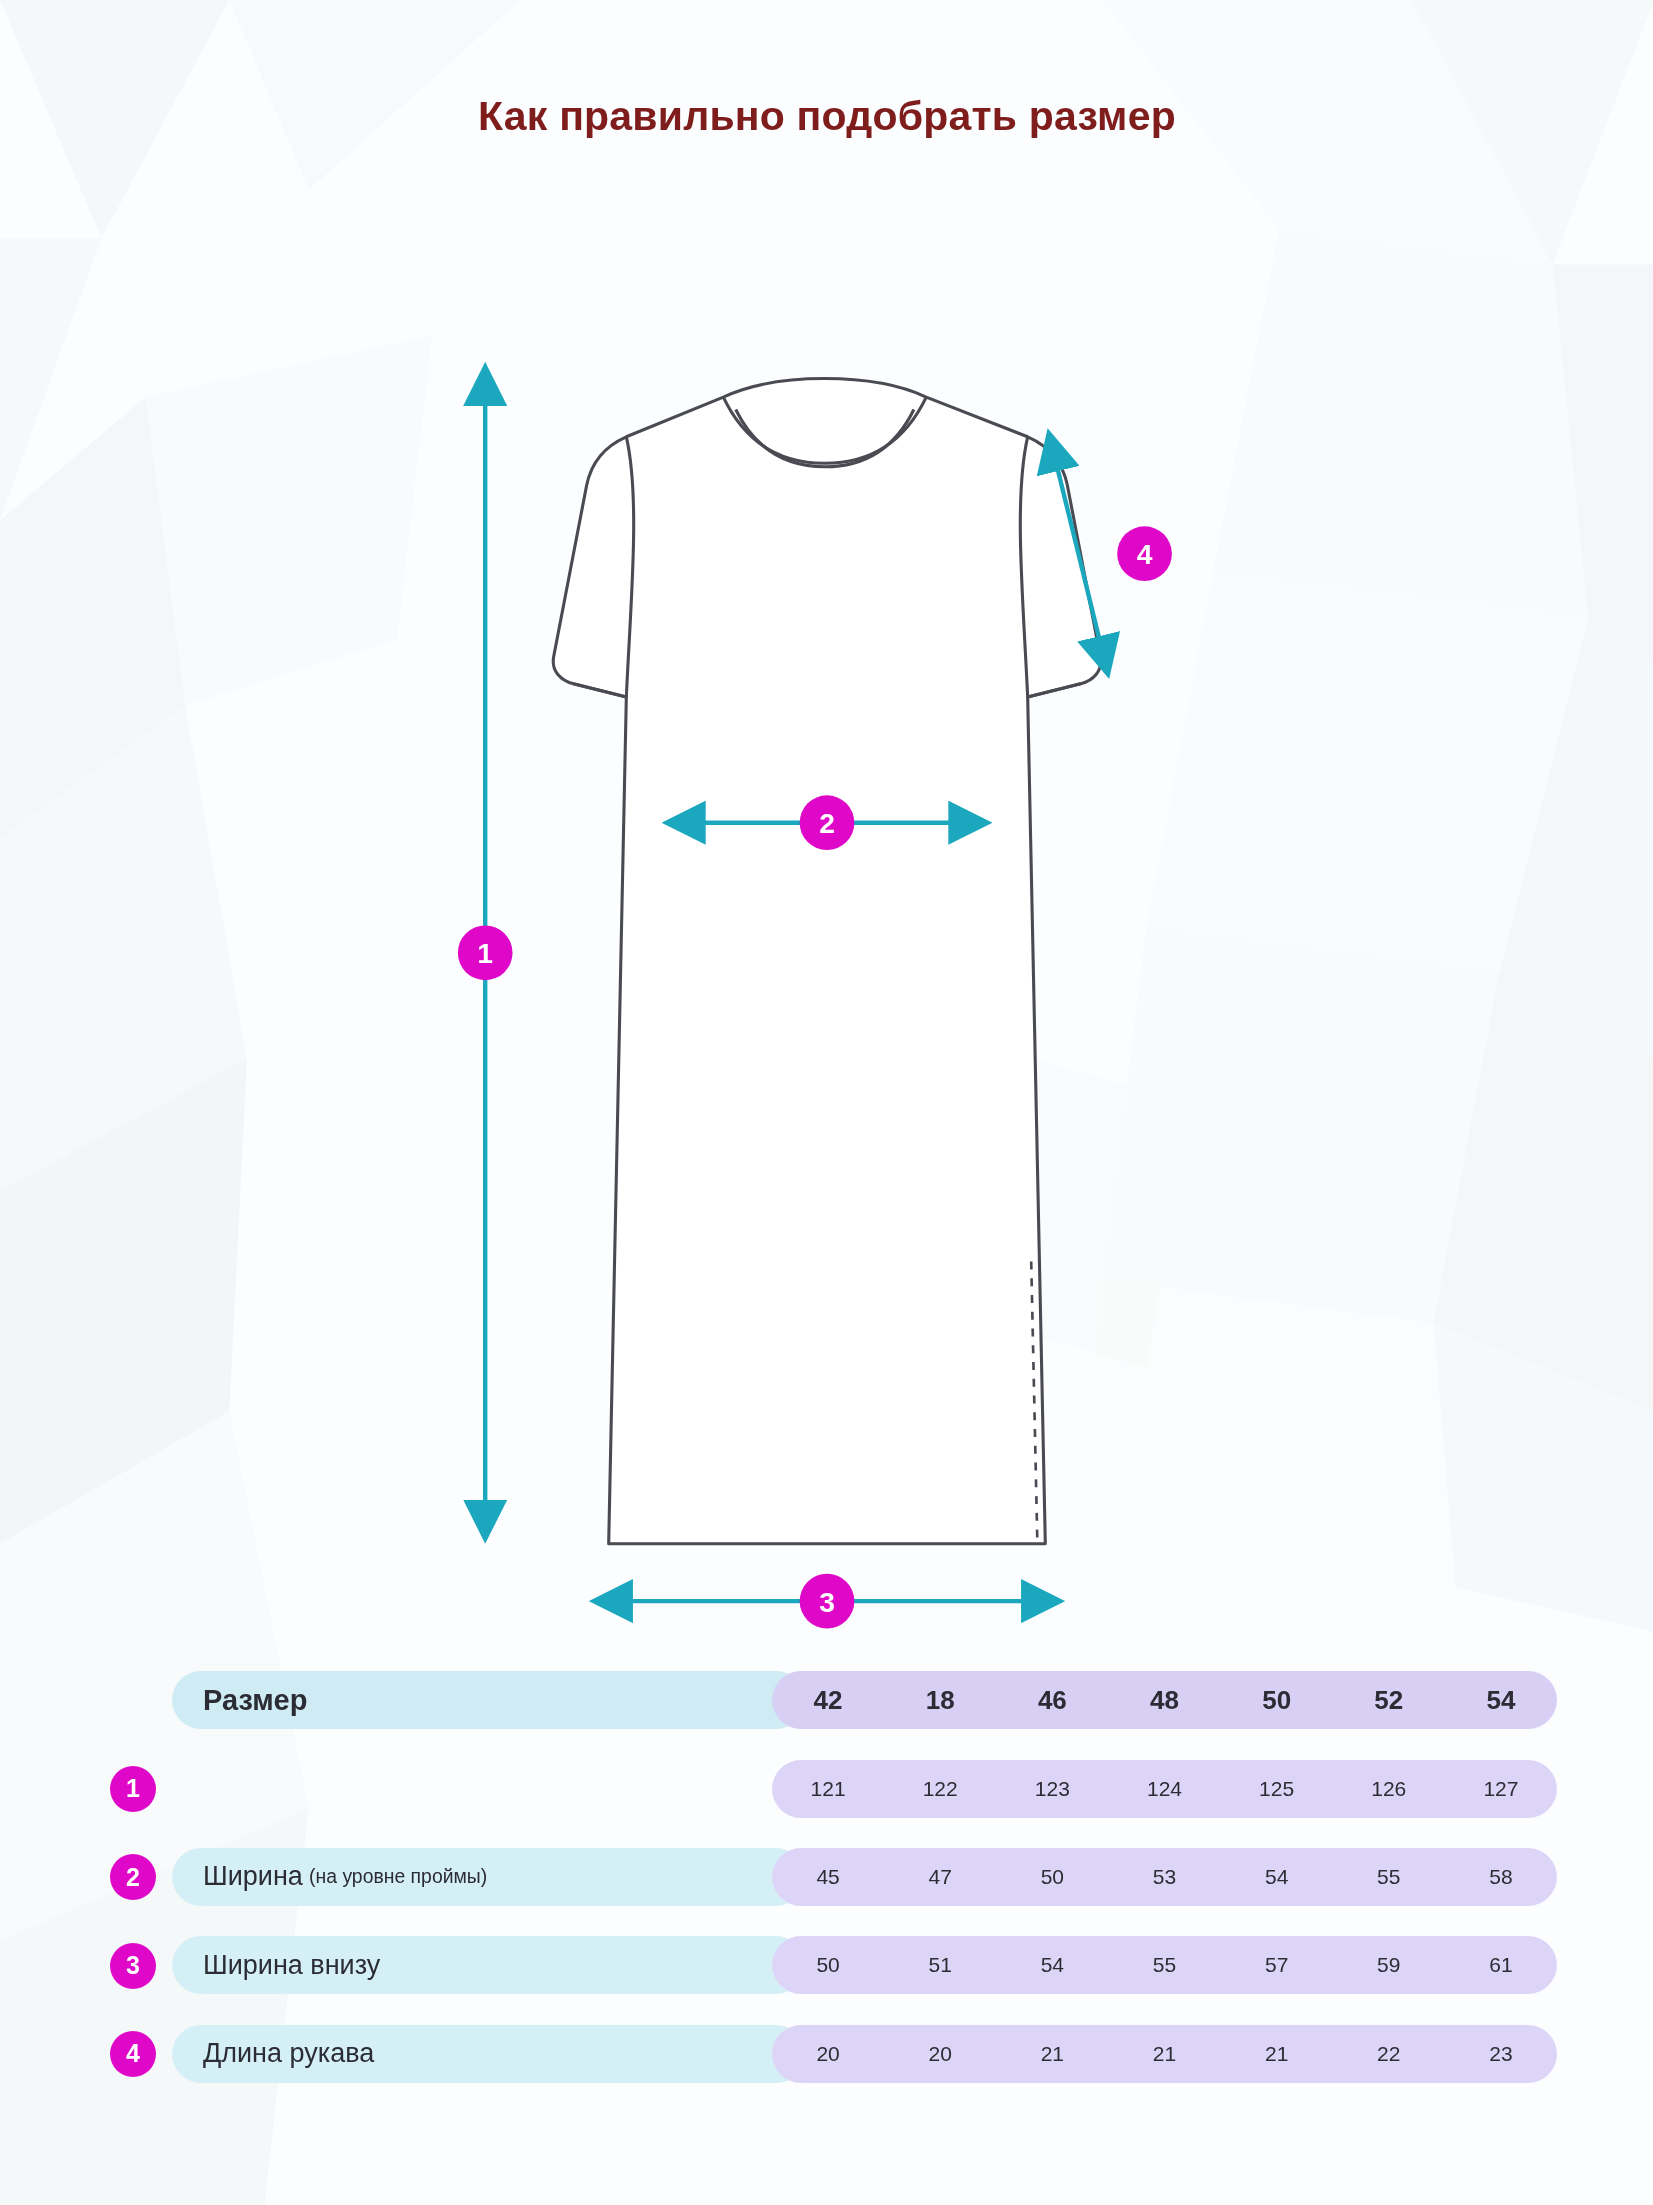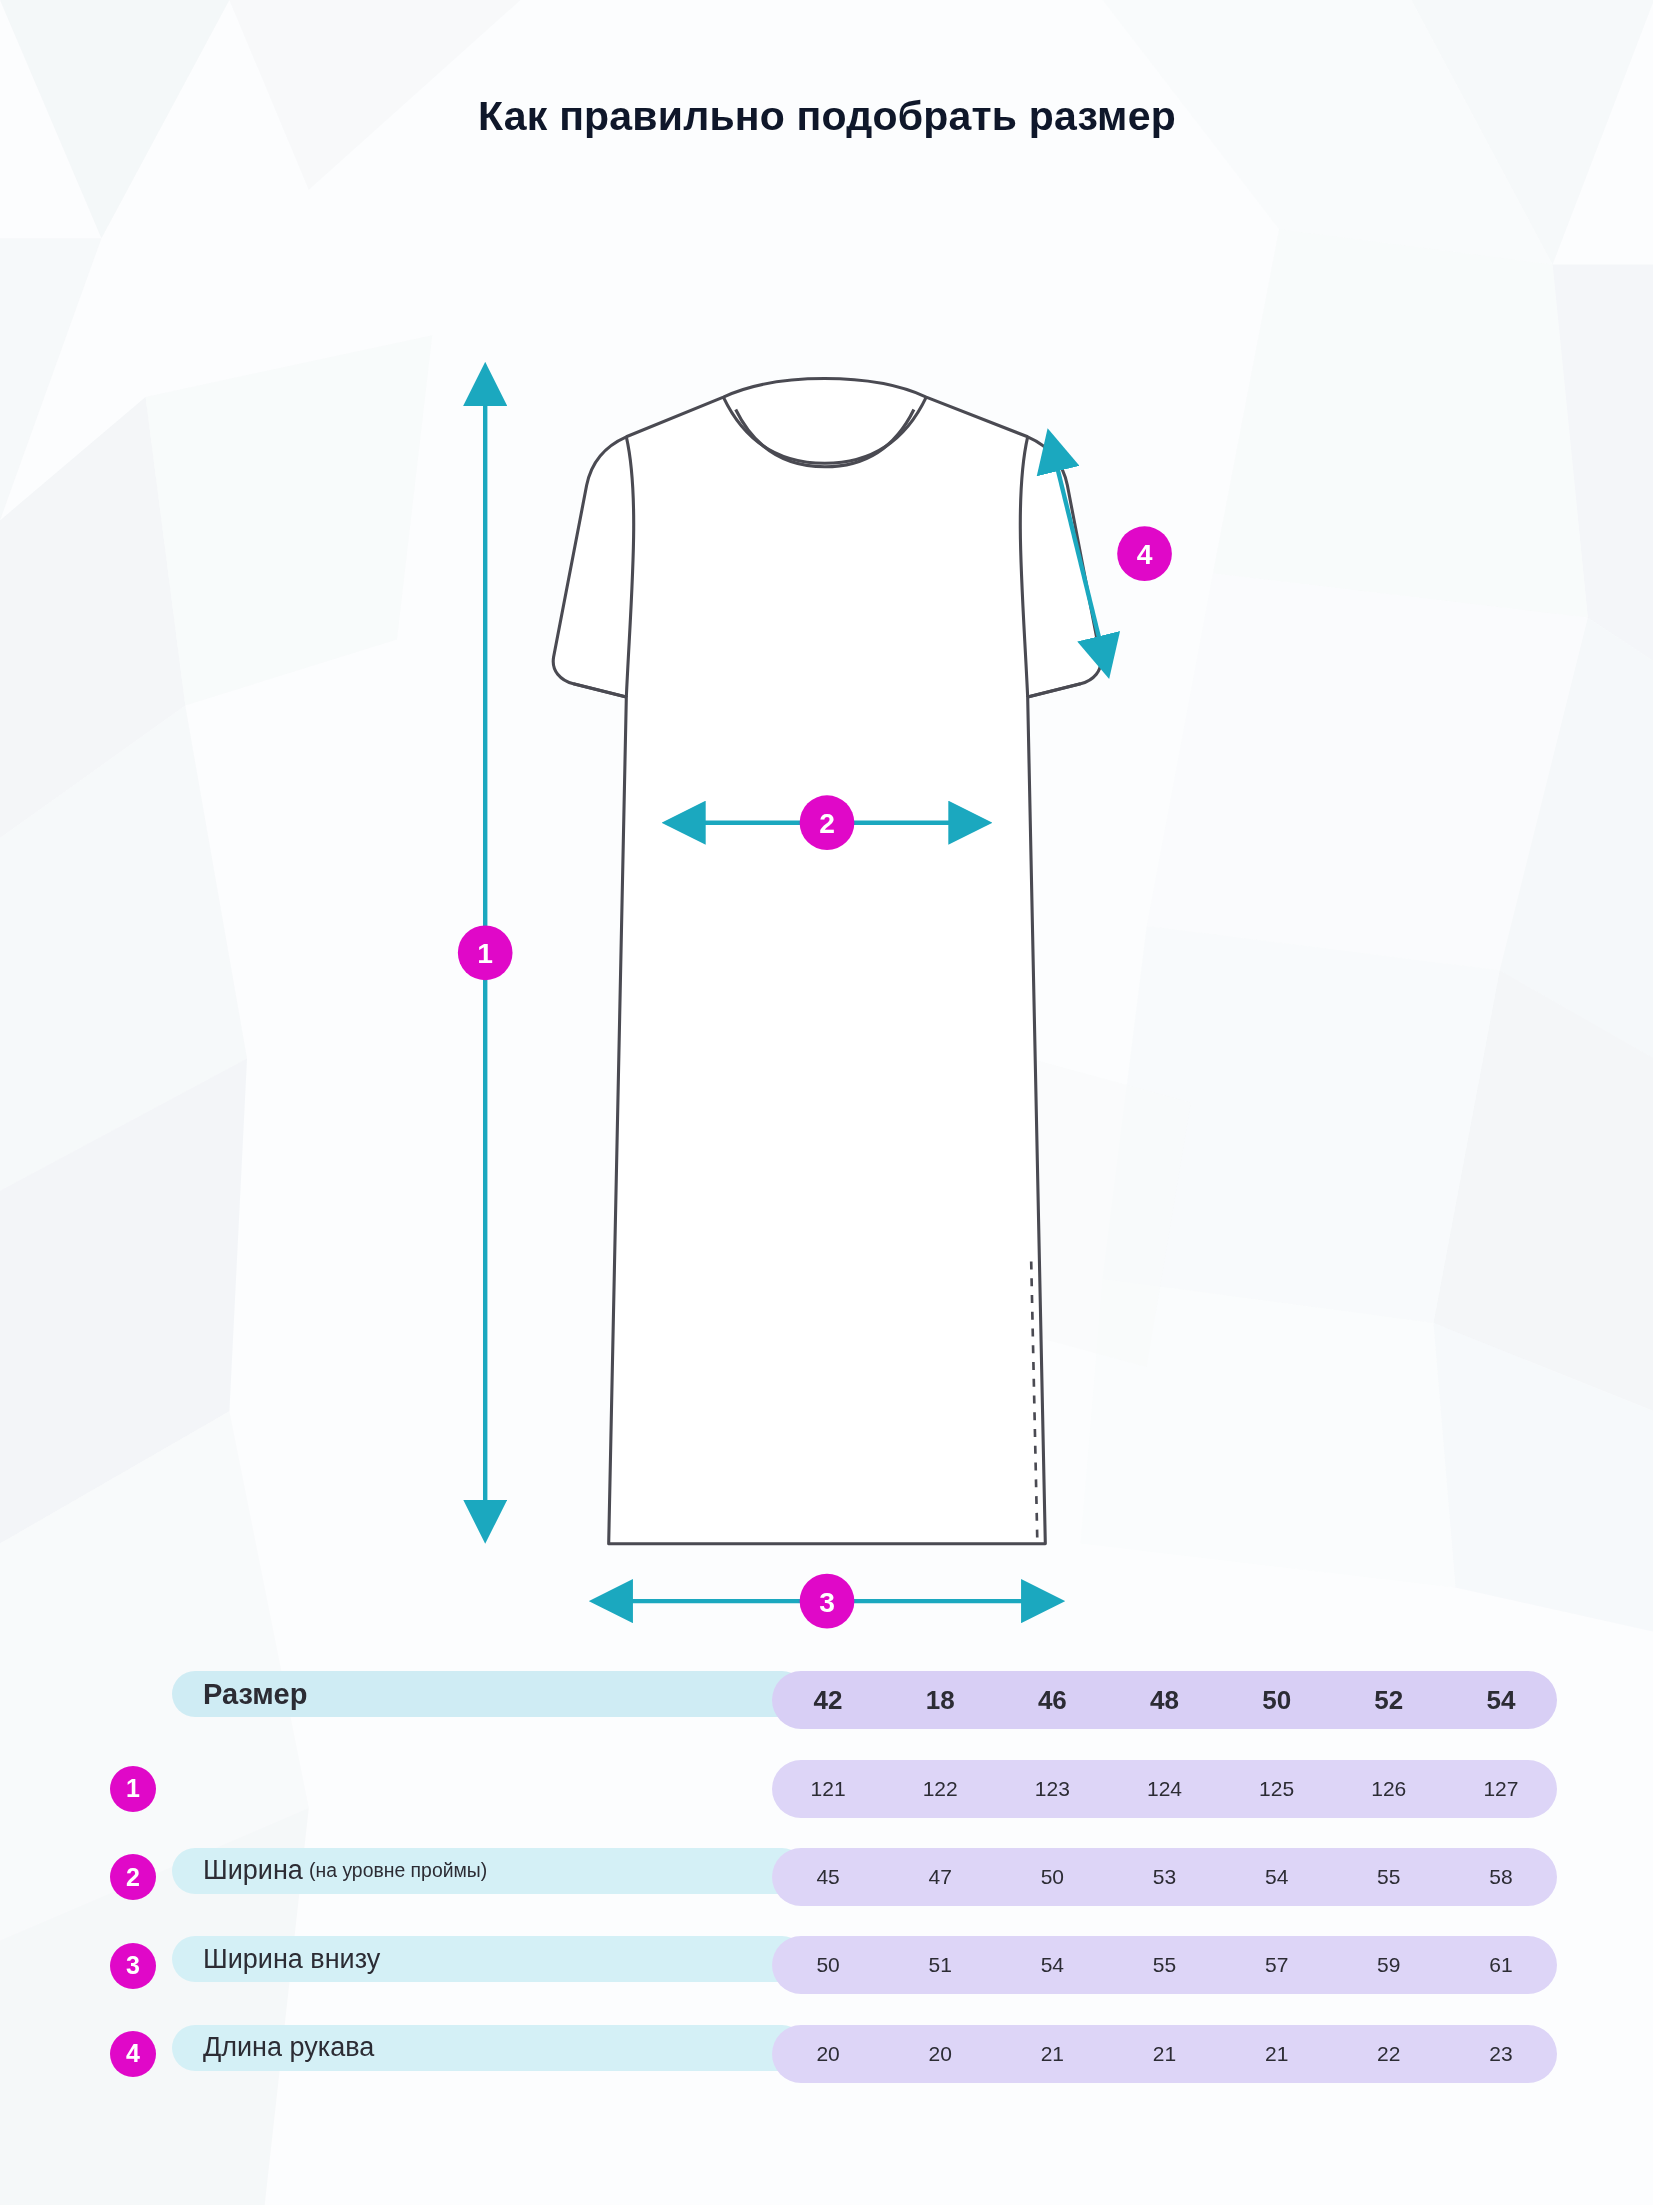--- a/index.html
+++ b/index.html
@@ -31,21 +31,21 @@
   .header {
     position: absolute;
     top: 93px;
     left: 0;
     width: 100%;
     text-align: center;
   }
   .subtitle {
     font-size: 41px;
     font-weight: bold;
-    color: #0f172a;
+    color: #7f1d1d;
     letter-spacing: 0.2px;
     margin: 0;
   }
   .maintitle {
     font-size: 95px;
     font-weight: bold;
     color: #e008c8;
     letter-spacing: 6.2px;
     margin: 12.3px 0 0 0;
     line-height: 1.05;
@@ -84,21 +84,21 @@
     font-weight: bold;
     display: flex;
     align-items: center;
     justify-content: center;
     line-height: 1;
   }
   .label-pill {
     position: absolute;
     left: 62px;
     top: 13.2px;
-    height: 46px;
+    height: 58px;
     width: 633px;
     background: #d4f0f6;
     border-radius: 29px;
     display: flex;
     align-items: center;
     box-sizing: border-box;
     padding-left: 31px;
   }
   .label-pill.head {
     background: #cfecf4;

